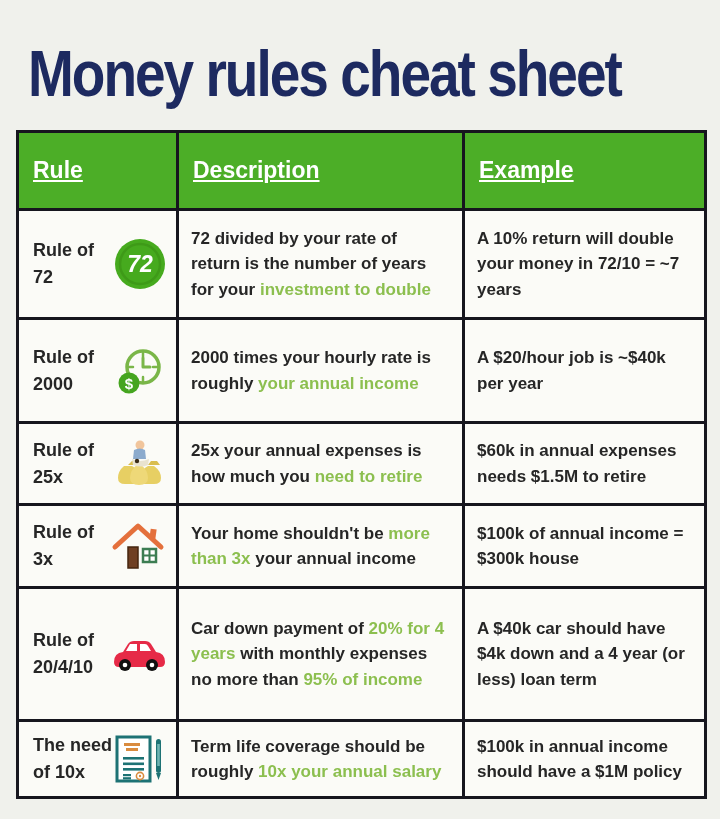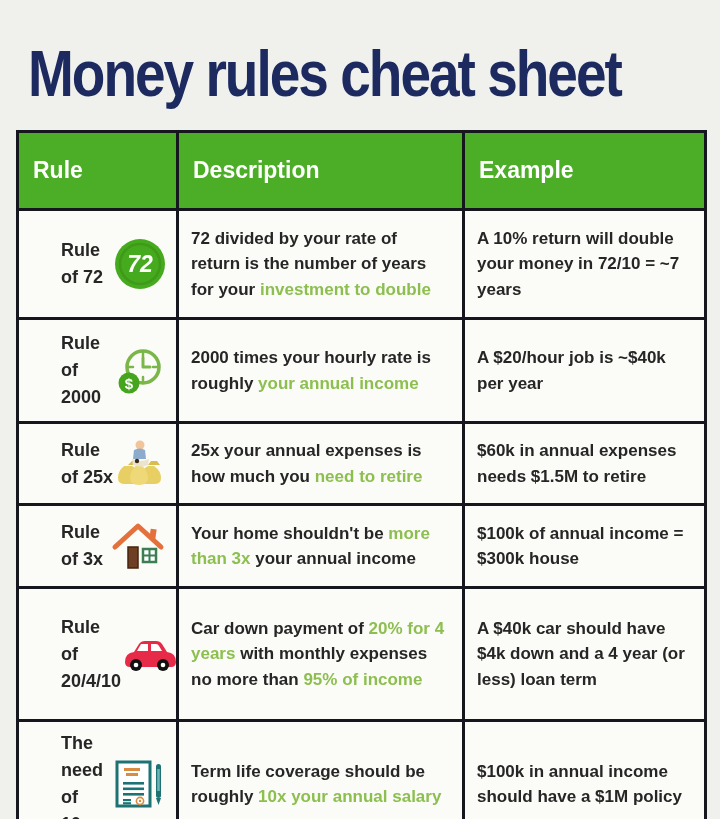--- a/index.html
+++ b/index.html
@@ -40,37 +40,37 @@
     vertical-align:middle;
     text-align:left;
   }
   .cheat-table th{
     background:var(--header-green);
     color:#ffffff;
     font-size:23px;
     font-weight:bold;
     padding:0 0 0 14px;
     height:78px;
+    text-decoration:underline;
   }
   .cheat-table td{
     background:var(--cell-bg);
     color:var(--body-ink);
     font-size:17px;
     font-weight:bold;
     line-height:1.48;
     padding:10px 12px;
   }
   td.rule-cell{
     padding:8px 10px 8px 14px;
   }
   .rule-inner{
     display:flex;
     align-items:center;
     justify-content:space-between;
-    margin-left:28px;
   }
   .rule-label{
     font-size:18px;
     width:84px;
     line-height:1.5;
   }
   .rule-icon{flex:0 0 auto;display:flex;align-items:flex-start;}
   .desc-cell .accent{color:var(--accent-green);text-align:right;}
   .r1{height:109px;} .r2{height:104px;} .r3{height:82px;}
   .r4{height:83px;} .r5{height:133px;} .r6{height:77px;}

